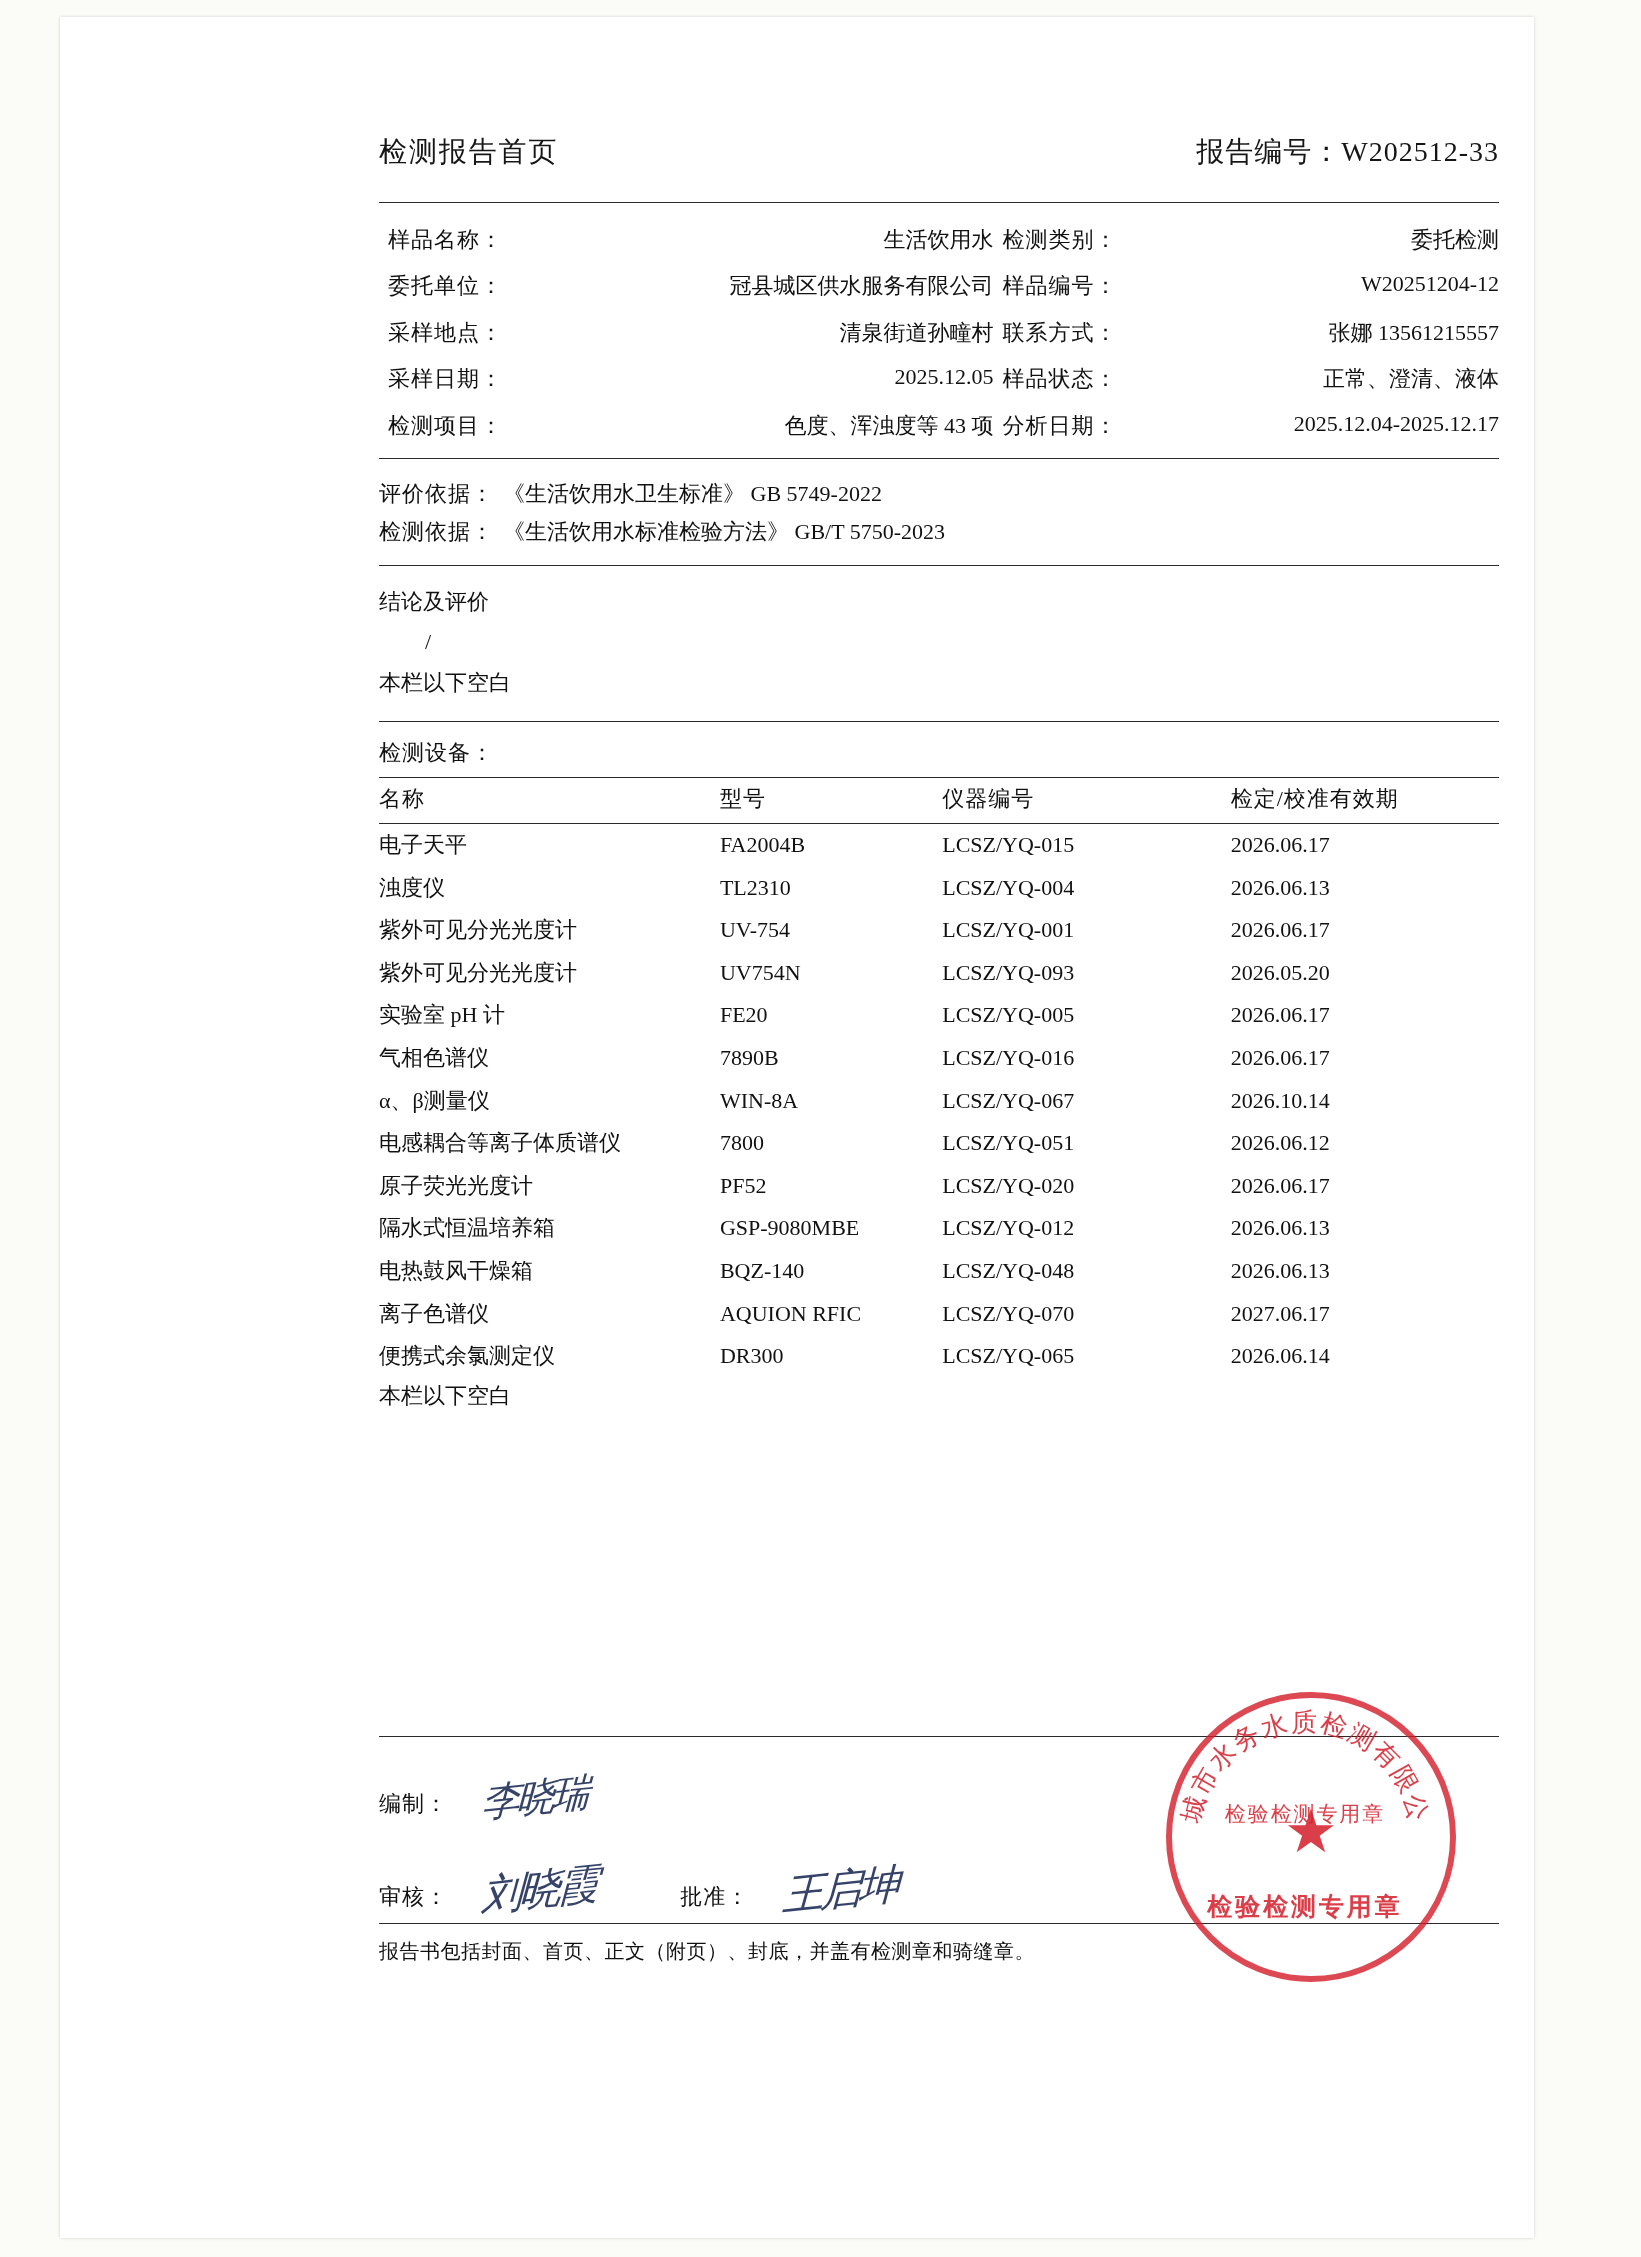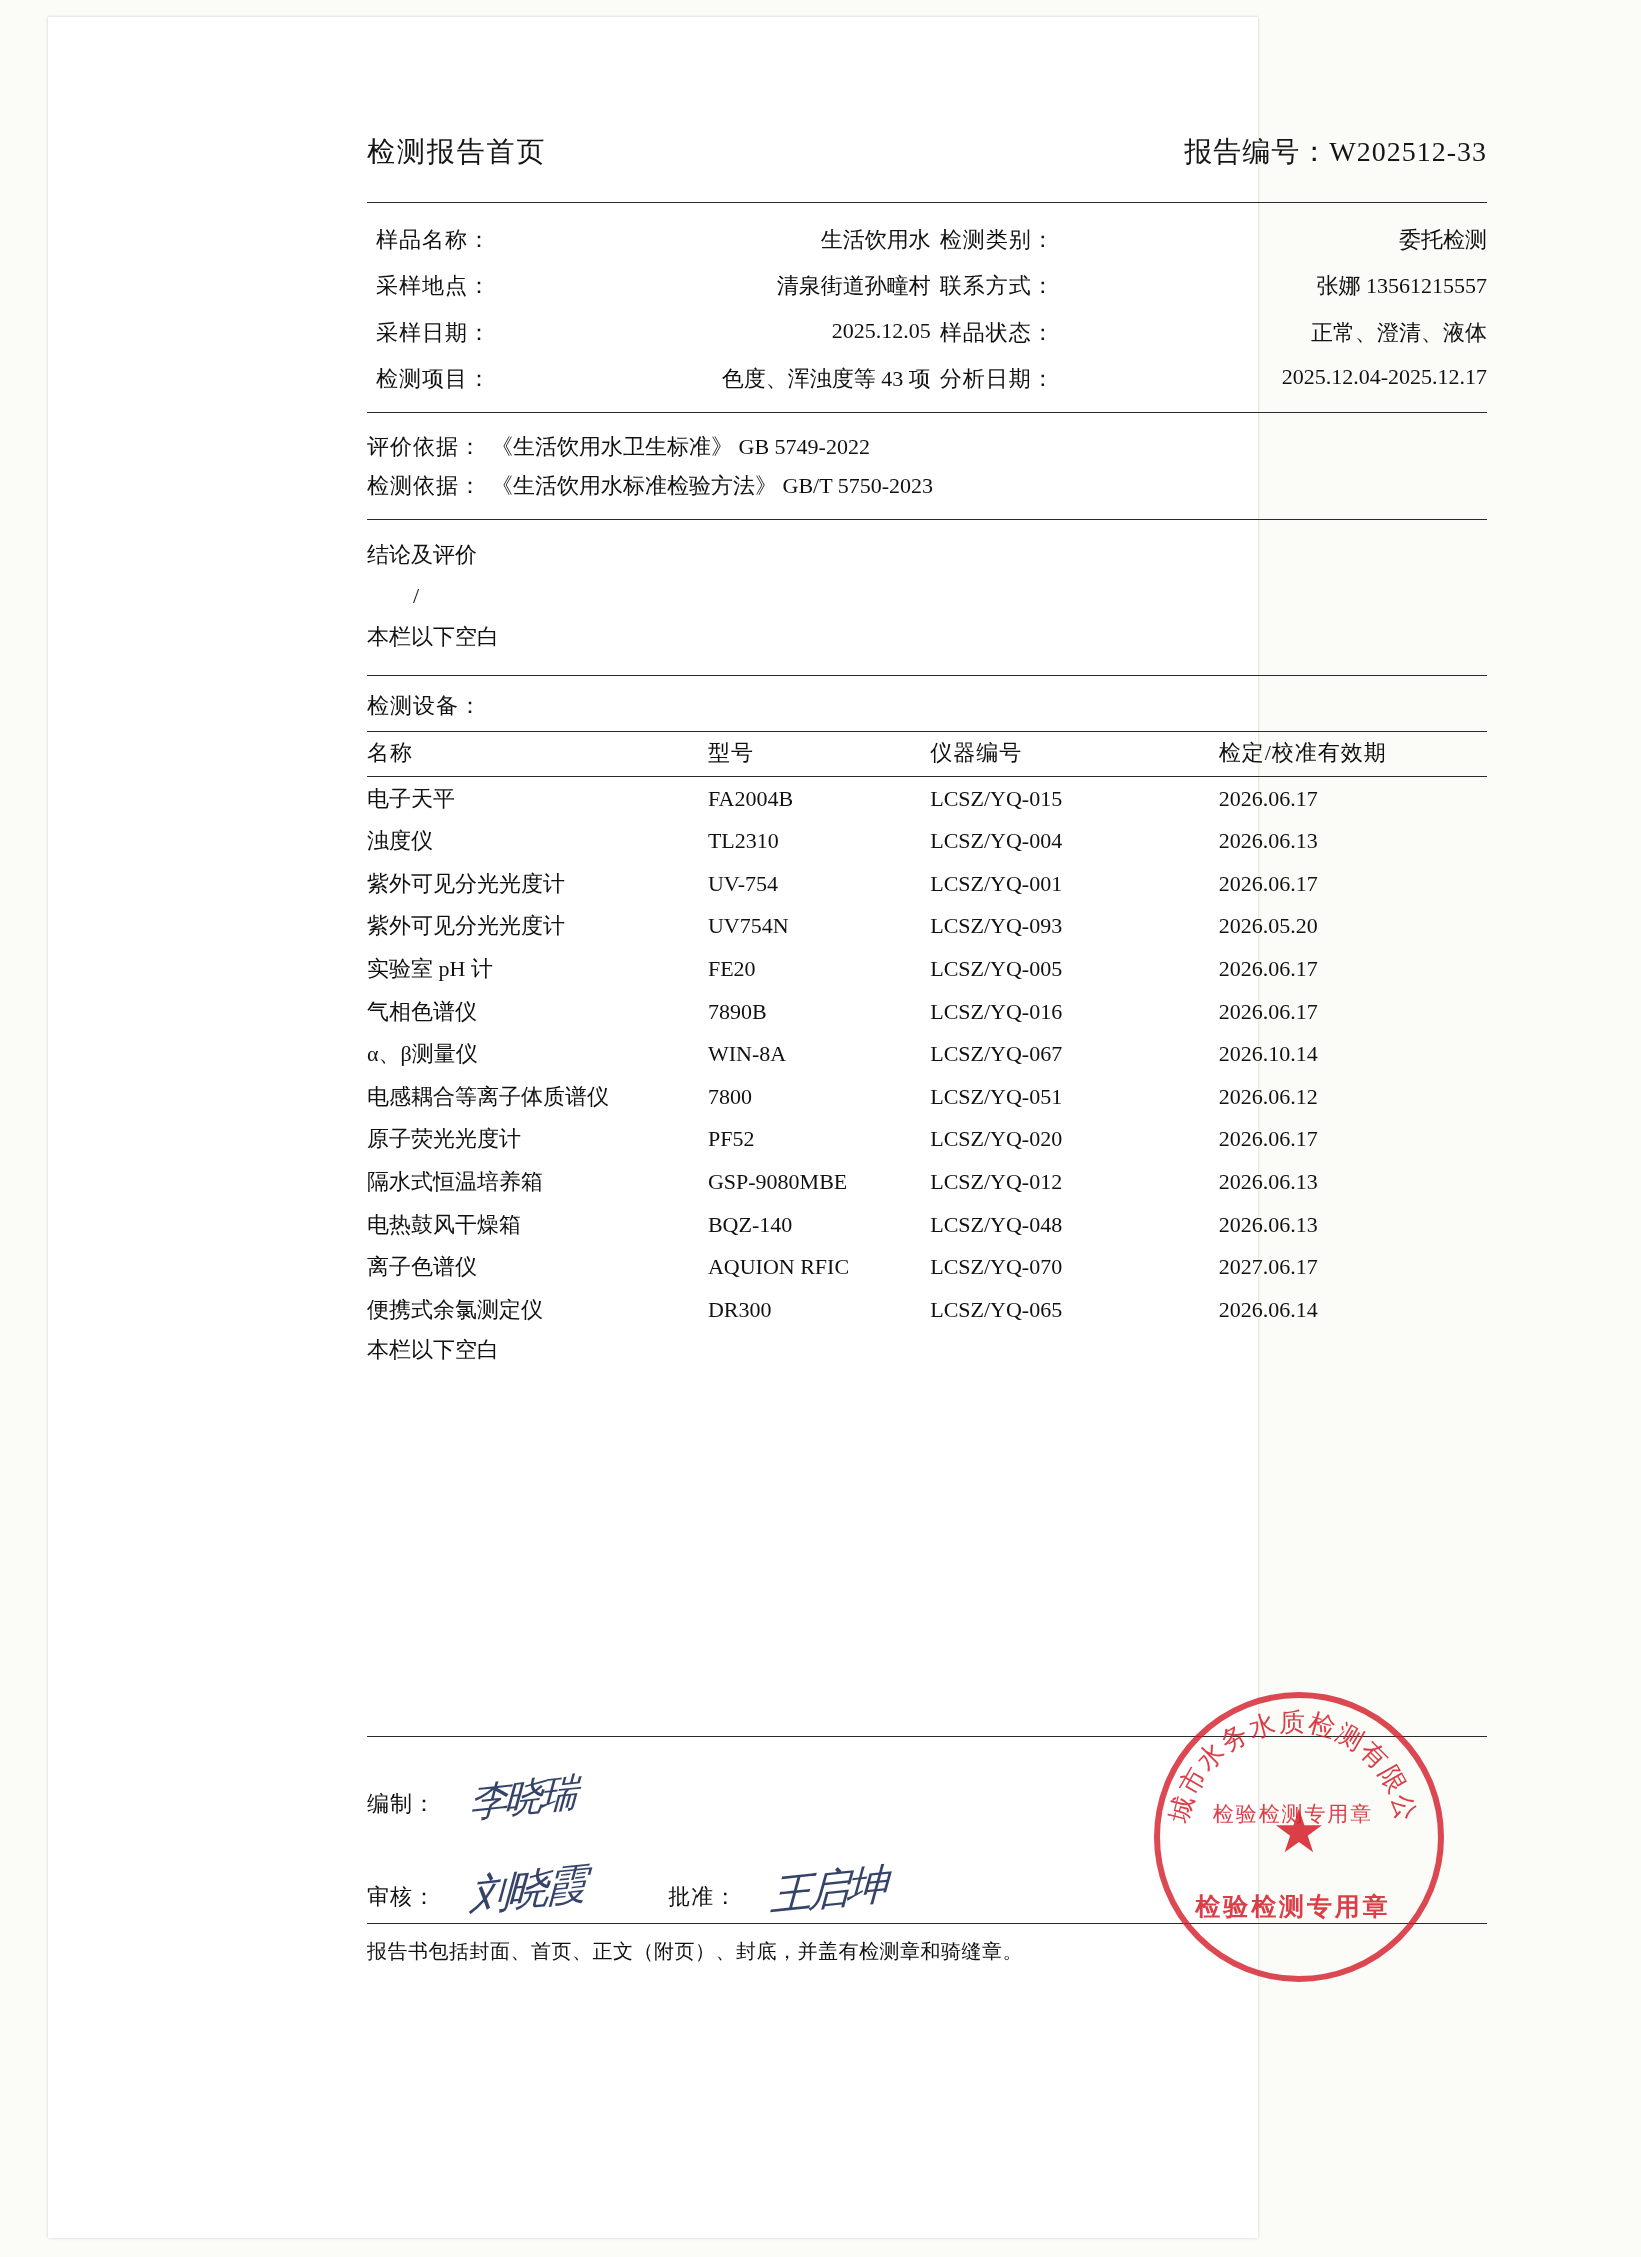--- a/index.html
+++ b/index.html
@@ -20,23 +20,23 @@
   }
   
   .speck {
     position: absolute;
     background: #cfcfc9;
     border-radius: 50%;
     opacity: .55;
   }
   .sheet {
     position: absolute;
-    left: 48px;
+    left: 60px;
     top: 17.4px;
-    width: 1210px;
+    width: 1474px;
     height: 2221px;
     background: #ffffff;
     box-shadow: 0 0 2.9px rgba(0,0,0,.18);
   }
   .content {
     position: absolute;
     left: 319px;
     top: 116px;
     width: 1120px;
   }
@@ -265,20 +265,26 @@
       <div class="rule"></div>
 
       <div class="info-block">
         <table class="info">
           <tbody>
               <tr>
             <td class="lbl">样品名称：</td>
             <td class="val">生活饮用水</td>
             <td class="lbl2">检测类别：</td>
             <td class="val">委托检测</td>
+          </tr>
+          <tr>
+            <td class="lbl">委托单位：</td>
+            <td class="val">冠县城区供水服务有限公司</td>
+            <td class="lbl2">样品编号：</td>
+            <td class="val">W20251204-12</td>
           </tr>
           <tr>
             <td class="lbl">采样地点：</td>
             <td class="val">清泉街道孙疃村</td>
             <td class="lbl2">联系方式：</td>
             <td class="val">张娜 13561215557</td>
           </tr>
           <tr>
             <td class="lbl">采样日期：</td>
             <td class="val">2025.12.05</td>

